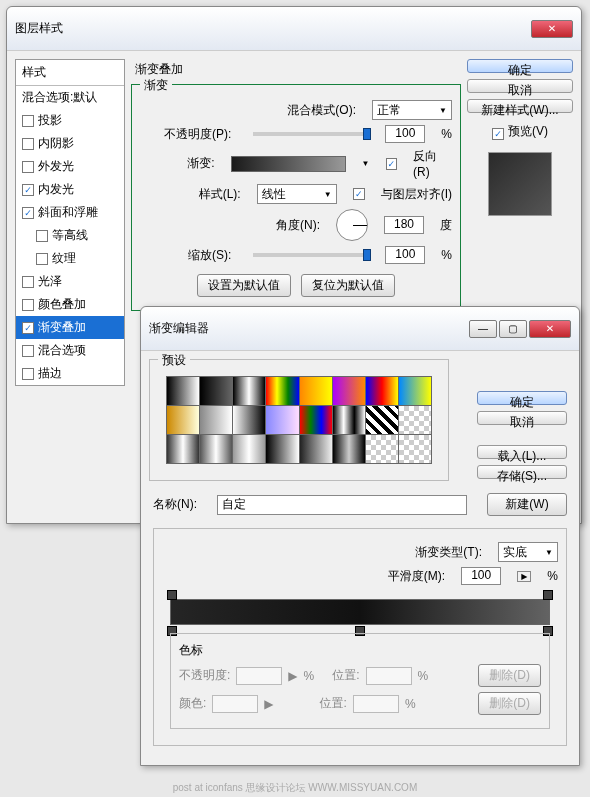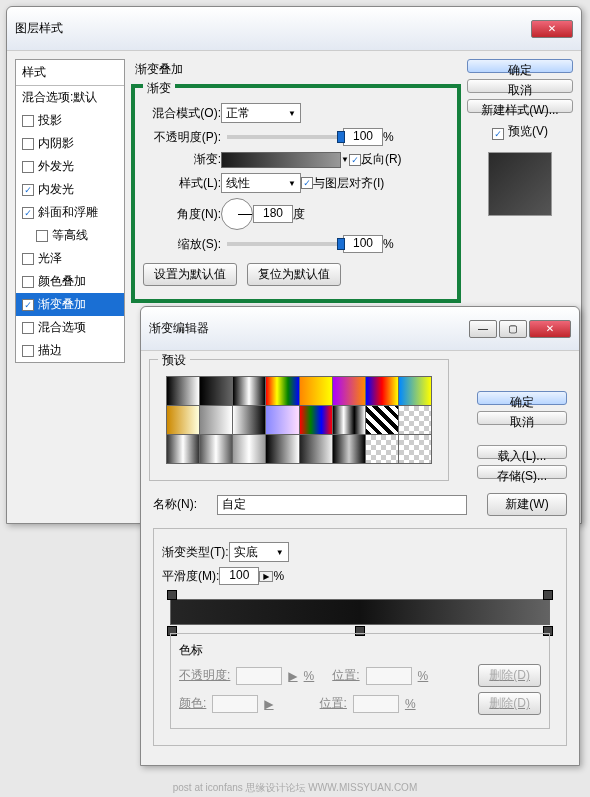--- a/index.html
+++ b/index.html
@@ -17,23 +17,23 @@
 .d1 { left: 6px; top: 6px; width: 576px; height: 518px; }
 .styles-list { width: 110px; border: 1px solid #999; background: #fff; }
 .styles-list .hdr { padding: 4px 6px; border-bottom: 1px solid #bbb; font-weight: normal; }
 .styles-list .item { padding: 3px 6px; display: flex; align-items: center; gap: 4px; cursor: pointer; }
 .styles-list .item.sel { background: #1a6fd4; color: #fff; }
 .styles-list .item.sub { padding-left: 20px; }
 .chk { width: 12px; height: 12px; border: 1px solid #777; background: #fff; display: inline-flex; align-items: center; justify-content: center; font-size: 9px; color: #1a6fd4; }
 .chk.on::after { content: "✓"; }
 
 .center { flex: 1; }
-.fieldset { border: 4px solid #15803d; padding: 10px 8px 8px; margin-bottom: 8px; position: relative; }
+.fieldset { border: 1px solid #15803d; padding: 10px 8px 8px; margin-bottom: 8px; position: relative; }
 .fieldset > .legend { position: absolute; top: -8px; left: 8px; background: #f0f0f0; padding: 0 4px; font-size: 12px; }
-.row { display: flex; align-items: center; gap: 0; margin: 5px 0; }
+.row { display: flex; align-items: center; gap: 16px; margin: 5px 0; justify-content: flex-end; }
 .row label { width: 78px; text-align: right; }
 .dropdown { height: 20px; border: 1px solid #888; background: #fff; display: inline-flex; align-items: center; padding: 0 4px; min-width: 80px; justify-content: space-between; }
 .dropdown::after { content: "▼"; font-size: 8px; margin-left: 6px; }
 .slider { flex: 1; height: 4px; background: #ccc; position: relative; margin: 0 6px; max-width: 110px; }
 .slider .thumb { position: absolute; top: -4px; width: 8px; height: 12px; background: #1a6fd4; border: 1px solid #0a3a74; }
 .numbox { width: 40px; height: 18px; border: 1px solid #888; background: #fff; text-align: center; }
 .gradbar { width: 120px; height: 16px; border: 1px solid #666; background: linear-gradient(to right, #1a1a1a, #999); display: inline-block; }
 .anglectl { width: 32px; height: 32px; border: 1px solid #888; border-radius: 50%; position: relative; background: #fff; }
 .anglectl::after { content: ""; position: absolute; left: 16px; top: 15px; width: 14px; height: 1px; background: #000; }
 .btn { padding: 2px 10px; border: 1px solid #888; border-radius: 3px; background: linear-gradient(to bottom, #fefefe, #ddd); cursor: pointer; }
@@ -52,21 +52,21 @@
 .sw { height: 28px; }
 .ge-right { position: absolute; right: 12px; top: 40px; width: 90px; display: flex; flex-direction: column; gap: 6px; }
 .name-row { display: flex; align-items: center; gap: 20px; margin: 12px 4px; }
 .name-input { flex: 1; height: 20px; border: 1px solid #888; background: #fff; padding: 0 4px; }
 .gradtype-box { border: 1px solid #bbb; padding: 8px; position: relative; margin: 0 4px; }
 .grad-editbar { height: 26px; border: 1px solid #666; margin: 14px 8px 4px; position: relative; background: linear-gradient(to right, #252525, #111111 50%, #636363); }
 .stop-top, .stop-bot { position: absolute; width: 10px; height: 10px; background: #444; border: 1px solid #000; }
 .stop-top { top: -10px; } .stop-bot { bottom: -12px; }
 .hexlabels { display: flex; justify-content: space-between; margin: 10px 8px; font-weight: bold; font-size: 14px; }
 .stops-box { border: 1px solid #bbb; padding: 8px; margin: 8px; position: relative; }
-.srow { display: flex; align-items: center; gap: 6px; margin: 5px 0; color: #888; text-decoration: underline; }
+.srow { display: flex; align-items: center; gap: 6px; margin: 5px 0; color: #888; }
 .srow .mini { width: 46px; height: 18px; border: 1px solid #bbb; background: #f7f7f7; }
 .footer { position: absolute; bottom: 2px; left: 0; right: 0; text-align: center; font-size: 10px; color: #aaa; }
 </style>
 </head>
 <body>
 
 <div class="dialog d1">
   <div class="titlebar">
     <span class="titlebar-text">图层样式</span>
     <div class="winbtns">
@@ -95,20 +95,24 @@
             <span>内发光</span>
           </div>
           <div class="item">
             <span class="chk on"></span>
             <span>斜面和浮雕</span>
           </div>
           <div class="item sub">
             <span class="chk"></span>
             <span>等高线</span>
           </div>
+          <div class="item sub">
+            <span class="chk"></span>
+            <span>纹理</span>
+          </div>
           <div class="item">
             <span class="chk"></span>
             <span>光泽</span>
           </div>
           <div class="item">
             <span class="chk"></span>
             <span>颜色叠加</span>
           </div>
           <div class="item sel">
             <span class="chk on"></span>
@@ -165,21 +169,21 @@
           <span>度</span>
         </div>
         <div class="row">
           <label>缩放(S):</label>
           <div class="slider">
               <div class="thumb" style="left:100%"></div>
             </div>
           <div class="numbox">100</div>
           <span>%</span>
         </div>
-        <div class="row" style="gap:10px;margin-top:10px">
+        <div class="row" style="justify-content:center;gap:10px;margin-top:10px">
           <div class="btn">设置为默认值</div>
           <div class="btn">复位为默认值</div>
         </div>
       </div>
     </div>
 
     <div class="right-col">
       <div class="rbtn">确定</div>
       <div class="rbtn wide">取消</div>
       <div class="rbtn wide">新建样式(W)...</div>

